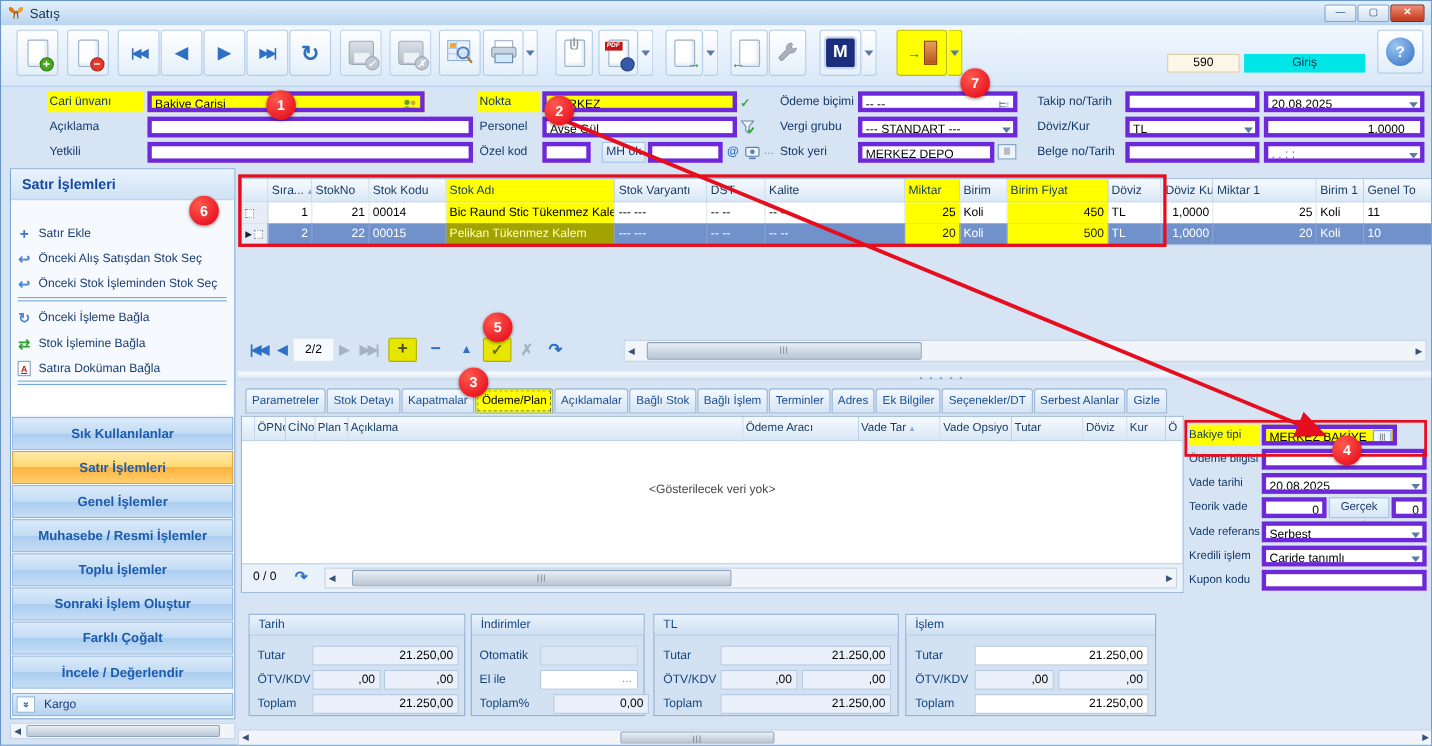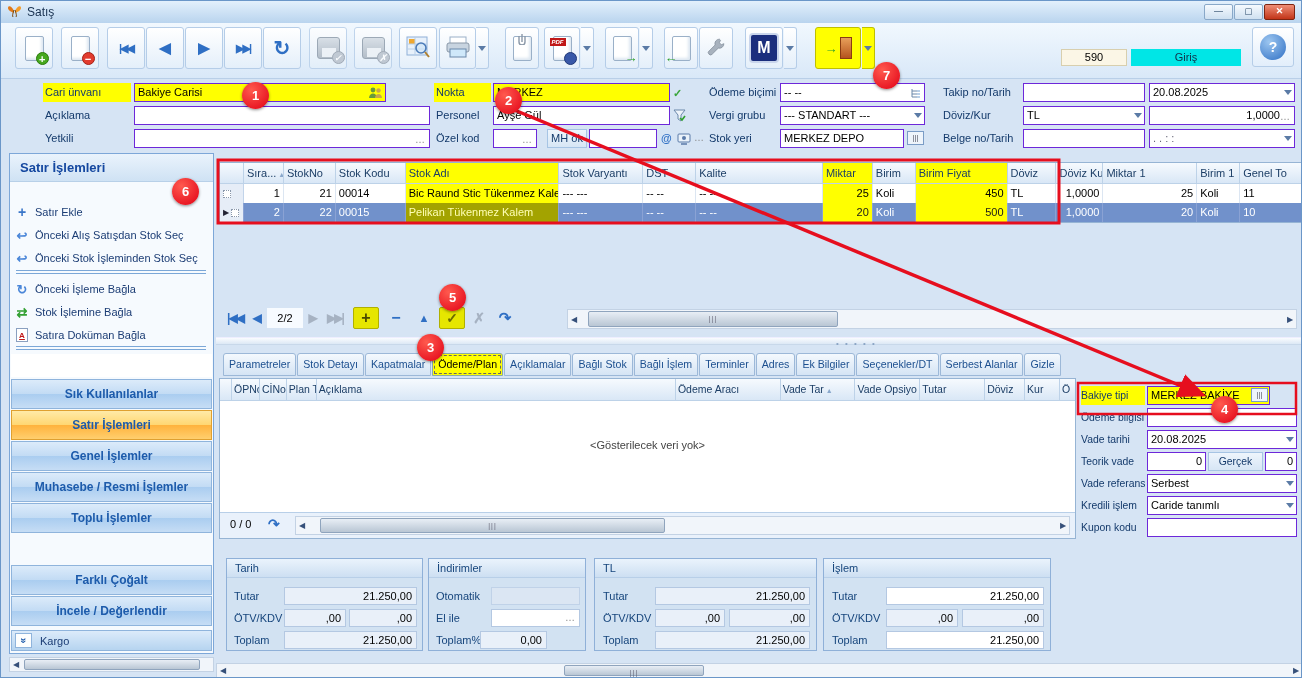--- a/index.html
+++ b/index.html
@@ -28,21 +28,21 @@
   .flp .badge{right:-6px;bottom:-6px;background:#b8c0ca;border:1px solid #909aa6;font-size:9px;line-height:12px}
   .mbtn{width:30px;height:30px;background:#1b2e7d;border:2px solid #c9d5ec;border-radius:4px;color:#fff;font-weight:bold;font-size:16px;display:flex;align-items:center;justify-content:center}
   .exitbtn{background:#ffff00 !important;border-color:#bfbf00 !important}
   .door{width:12px;height:22px;background:linear-gradient(#e8a05a,#b5541e);border:1px solid #8a3c12;margin-left:2px}
   .garr{color:#2da02d;font-weight:bold;font-size:13px}
   #helpbtn{position:absolute;top:4px;left:1251px;width:42px;height:40px;border:1px solid #b5cde8;border-radius:3px;background:linear-gradient(#ffffff,#e2eefb);display:flex;align-items:center;justify-content:center}
   #helpbtn .q{width:26px;height:26px;border-radius:50%;background:radial-gradient(circle at 35% 30%,#9cc6f0,#2f6fc4);color:#fff;font-weight:bold;font-size:14px;line-height:26px;text-align:center}
   
   .lbl{position:absolute;height:19px;line-height:19px;color:#143a6b;white-space:nowrap;overflow:hidden;padding:0 2px}
   .ylw{background:#ffff00}
-  .fld{position:absolute;height:19px;line-height:17px;background:#fff;border:1px solid #6d28d9;padding:0 3px;white-space:nowrap;overflow:hidden}
+  .fld{position:absolute;height:19px;line-height:17px;background:#fff;border:4px solid #6d28d9;padding:0 3px;white-space:nowrap;overflow:hidden}
   .fld.ylw{background:#ffff00}
   .ra{text-align:right}
   .dd{position:absolute;right:2px;top:6px;width:0;height:0;border-left:4px solid transparent;border-right:4px solid transparent;border-top:5px solid #5b7ba6}
   .dots{position:absolute;right:3px;top:1px;color:#8a8a8a;font-size:10px;letter-spacing:1px}
   .icon{position:absolute;height:16px;display:flex;align-items:center;justify-content:center}
   .bars{border:1px solid #7a9cc6;background:#eef4fb;font-size:7px;line-height:11px;text-align:center;color:#445;width:17px;height:14px}
   .minibtn{position:absolute;height:19px;line-height:17px;background:linear-gradient(#eef5fc,#d7e6f5);border:1px solid #a6c4e4;color:#143a6b;text-align:center}
   
   #sidebar{position:absolute;left:8px;top:152px;width:205px;height:501px;border:1px solid #7da7d8;background:#f6fafe}
   #sbhead{position:absolute;left:0;top:0;width:100%;height:28px;background:linear-gradient(#eaf3fc,#cfe2f4);border-bottom:1px solid #b8d0e8;color:#1548a0;font-weight:bold;font-size:13px;line-height:28px;padding-left:10px}
@@ -328,20 +328,21 @@
         <span class="ic"><i style="display:inline-block;width:12px;height:14px;border:1px solid #8aa0c0;background:#fff;color:#c01818;font-weight:bold;font-size:8px;font-style:normal;line-height:13px;text-decoration:underline">A</i></span>
         <span>Satıra Doküman Bağla</span>
       </div>
     <div class="sdiv" style="top:192px"></div>
     <div class="abs" style="left:1px;top:200px;width:201px;height:23px;background:#fff"></div>
     <div class="smenu" style="top:225px">Sık Kullanılanlar</div>
     <div class="smenu selz" style="top:256px">Satır İşlemleri</div>
     <div class="smenu" style="top:287px">Genel İşlemler</div>
     <div class="smenu" style="top:318px">Muhasebe / Resmi İşlemler</div>
     <div class="smenu" style="top:349px">Toplu İşlemler</div>
+    <div class="smenu" style="top:380px">Sonraki İşlem Oluştur</div>
     <div class="smenu" style="top:411px">Farklı Çoğalt</div>
     <div class="smenu" style="top:442px">İncele / Değerlendir</div>
     <div id="kargobar">
         <span class="chevbox"><span class="chev">»</span></span>
         <span>Kargo</span>
       </div>
   </div>
   <div class="hsb" style="left:8px;top:656px;width:205px;height:15px">
     <span class="ar">◀</span>
     <span class="track">
@@ -528,21 +529,21 @@
     <div class="tlbl" style="left:7px;top:72px">Toplam</div>
     <div class="tfld" style="left:57px;top:72px;width:133px">21.250,00</div>
   </div>
   <div class="tpanel" style="left:427px;width:158px">
     <div class="tphead">İndirimler</div>
     <div class="tlbl" style="left:7px;top:28px">Otomatik</div>
     <div class="tfld dim" style="left:62px;top:28px;width:89px"></div>
     <div class="tlbl" style="left:7px;top:50px">El ile</div>
     <div class="tfld white" style="left:62px;top:50px;width:89px"><span></span><span class="dots" style="top:0">…</span></div>
     <div class="tlbl" style="left:7px;top:72px">Toplam%</div>
-    <div class="tfld" style="left:51px;top:72px;width:67px">0,00</div>
+    <div class="tfld" style="left:74px;top:72px;width:87px">0,00</div>
   </div>
   <div class="tpanel" style="left:593px;width:223px">
     <div class="tphead">TL</div>
     <div class="tlbl" style="left:8px;top:28px">Tutar</div>
     <div class="tfld" style="left:60px;top:28px;width:155px">21.250,00</div>
     <div class="tlbl" style="left:8px;top:50px">ÖTV/KDV</div>
     <div class="tfld" style="left:60px;top:50px;width:70px">,00</div>
     <div class="tfld" style="left:134px;top:50px;width:81px">,00</div>
     <div class="tlbl" style="left:8px;top:72px">Toplam</div>
     <div class="tfld" style="left:60px;top:72px;width:155px">21.250,00</div>

